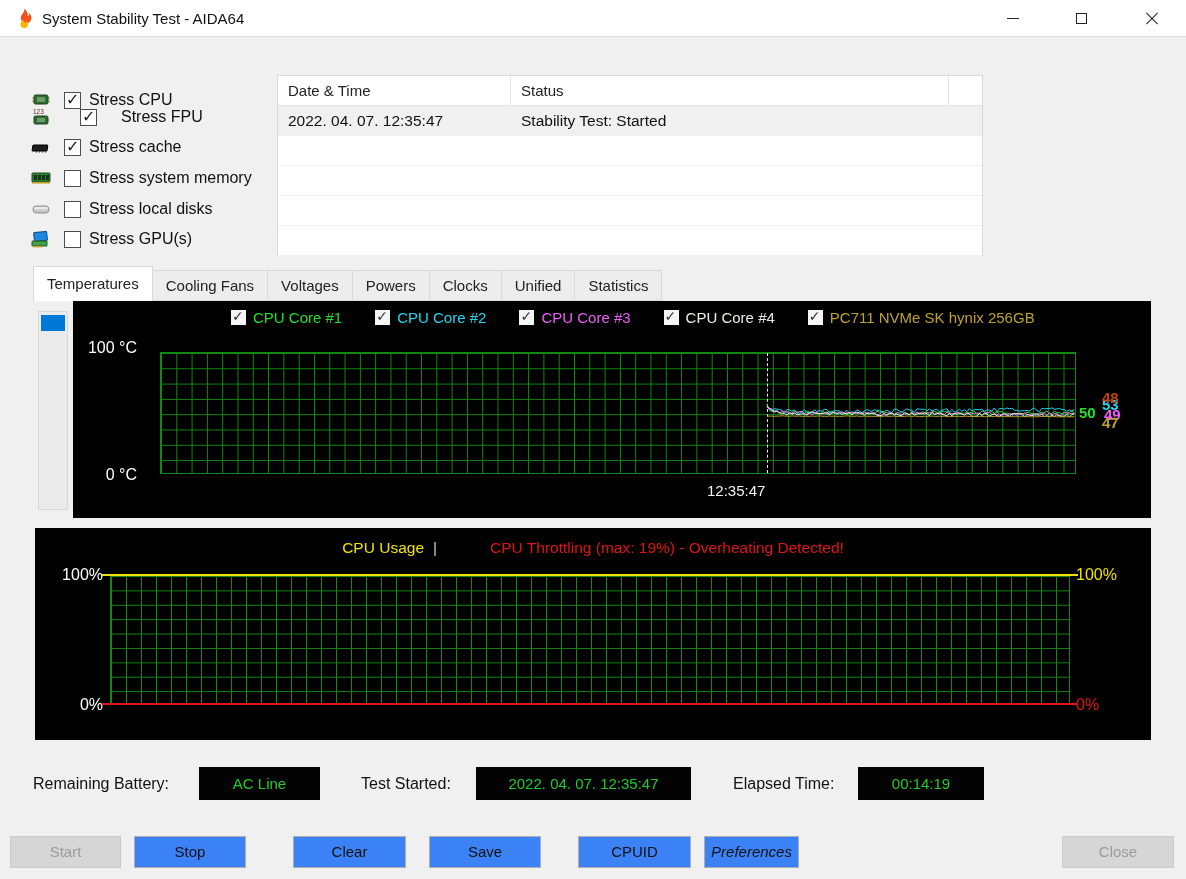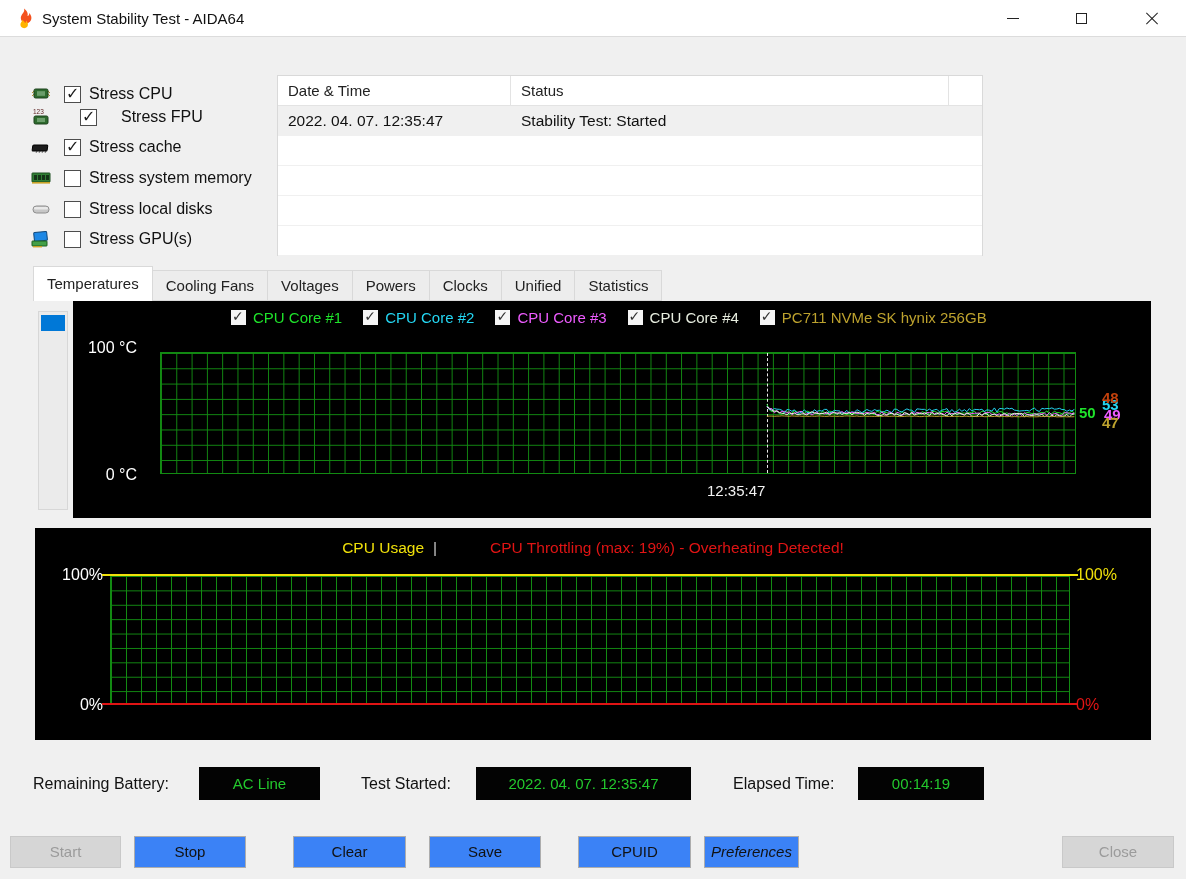--- a/index.html
+++ b/index.html
@@ -51,21 +51,21 @@
   
   .vslider { position:absolute; left:38px; top:311px; width:30px; height:199px;
     background:#ebebeb; border:1px solid #d7d7d7; cursor:pointer; }
   .vslider .thumb { position:absolute; left:2px; top:3px; width:24px; height:16px; background:#0078d7; }
 
   
   .panel { position:absolute; background:#000; }
   #temp-panel { left:73px; top:301px; width:1078px; height:217px; }
   #usage-panel { left:35px; top:528px; width:1116px; height:212px; }
 
-  .legend { position:absolute; left:158px; top:8px; display:flex; align-items:center; gap:21px; }
+  .legend { position:absolute; left:158px; top:8px; display:flex; align-items:center; gap:33px; }
   .legend-item { display:flex; align-items:center; cursor:pointer; }
   .legend .cb { width:15px; height:15px; border:none; background:#f5f5f5; flex:0 0 15px; }
   .legend .cb.checked::after { font-size:14px; color:#333; left:1px; top:-2px; }
   .legend .llabel { margin-left:7px; font-size:15px; white-space:nowrap; }
 
   .axis-label { position:absolute; color:#fff; font-size:16px; }
   .grid { position:absolute; background-color:#000;
     background-image:linear-gradient(to right,#128a12 1px,transparent 1px),
                      linear-gradient(to bottom,#128a12 1px,transparent 1px);
     background-size:15.3px 15.3px; border:1px solid #128a12; }
@@ -107,21 +107,21 @@
         <div class="glyph-min"></div>
       </div>
     <div class="win-btn" style="left:1058px;">
         <div class="glyph-max"></div>
       </div>
     <div class="win-btn" style="left:1128px;">
         <div class="glyph-close"></div>
       </div>
   </div>
 
-  <div class="stress-row" style="top:82px;">
+  <div class="stress-row" style="top:88px;">
     <svg class="sicon" viewBox="0 0 22 20">
       <g stroke="#b8962e" stroke-width="1">
           <line x1="4" y1="7" x2="2" y2="9"></line>
           <line x1="4" y1="10" x2="2" y2="12"></line>
           <line x1="18" y1="7" x2="20" y2="9"></line>
           <line x1="18" y1="10" x2="20" y2="12"></line>
         </g>
       <rect x="4" y="5" width="14" height="9" rx="1.5" fill="#2e6b2e" stroke="#1c421c"></rect>
       <rect x="7" y="7.2" width="8" height="4.6" fill="#9fc99f" opacity="0.55"></rect>
     </svg>

